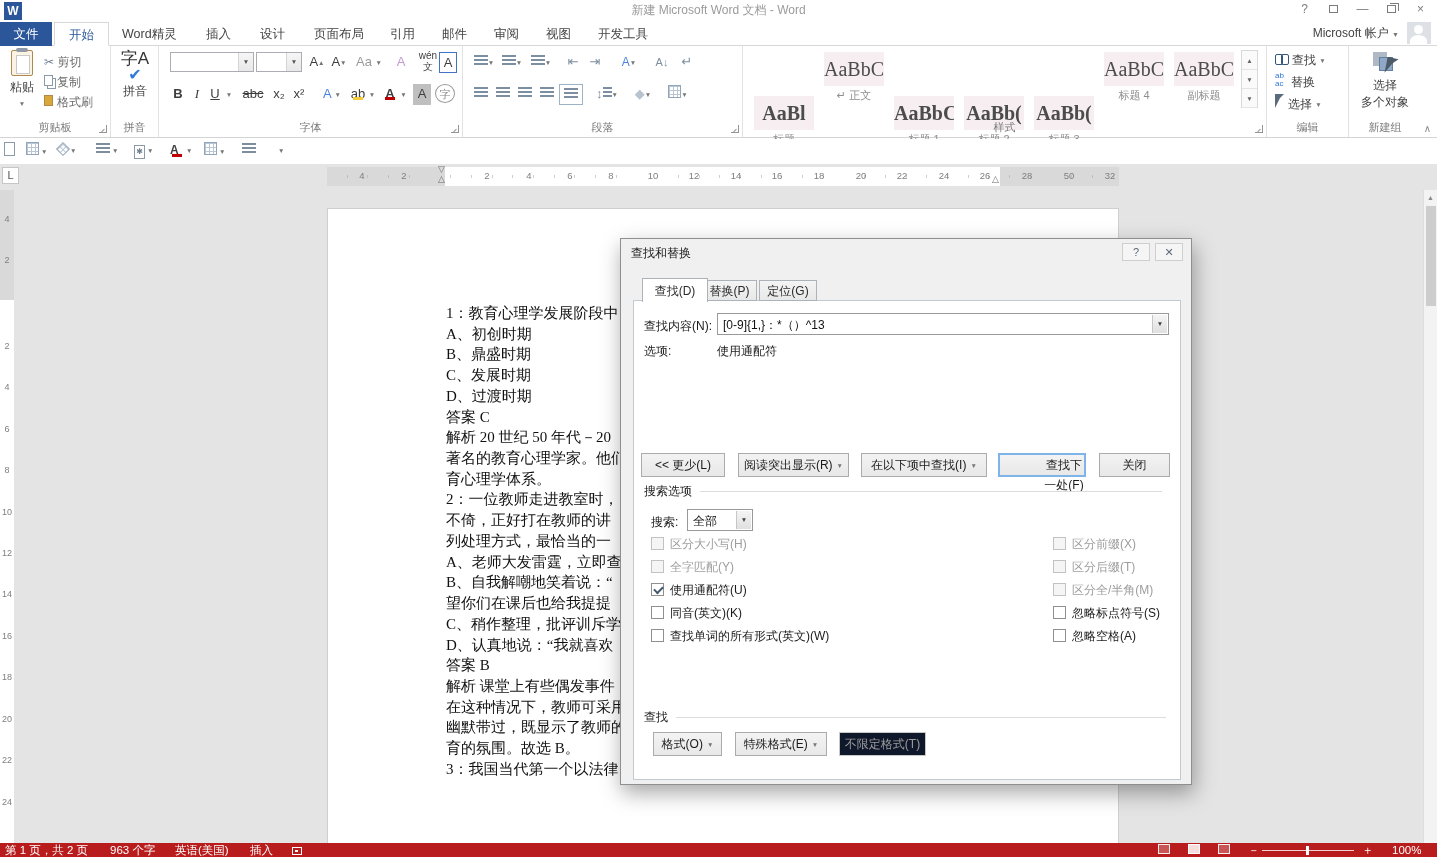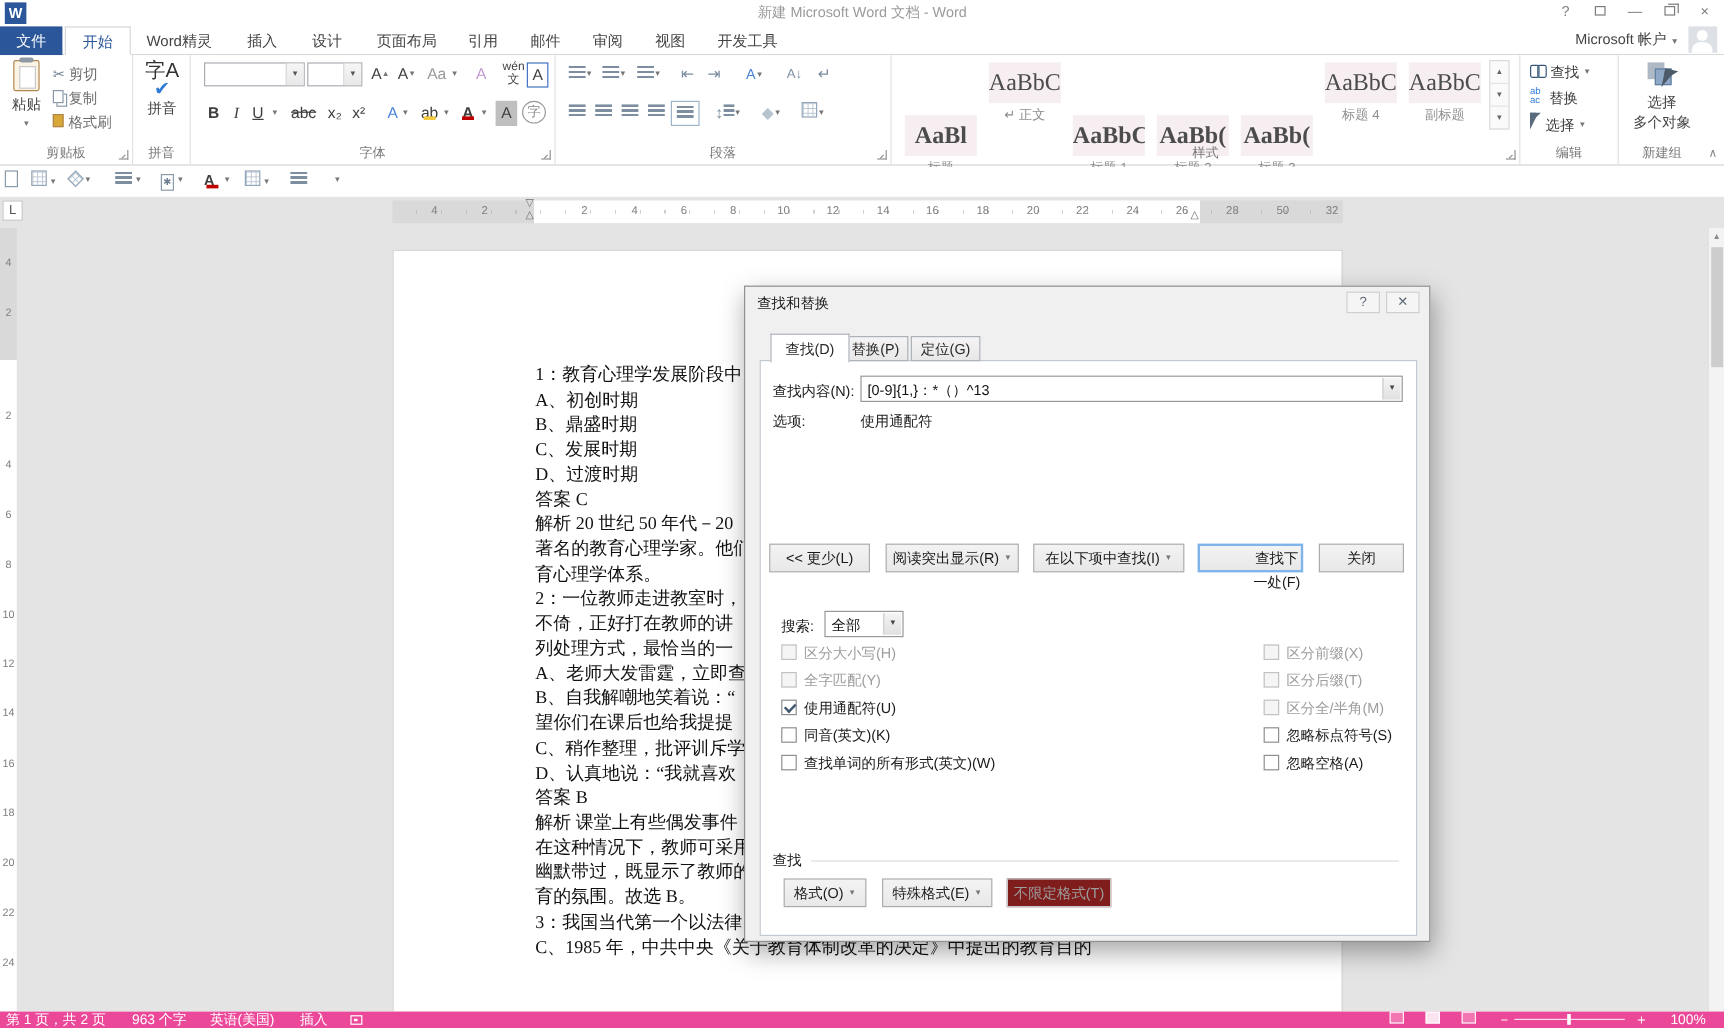--- a/index.html
+++ b/index.html
@@ -124,34 +124,34 @@
           background:linear-gradient(#f4f4f4,#e8e8e8); height:21px; line-height:20px; top:41px; z-index:21; }
   .dtab.active { top:39px; height:24px; line-height:24px; background:#fff; border-bottom:none; z-index:22; }
   .dlbl { position:absolute; color:#1a1a1a; }
   .dcombo { position:absolute; background:#fff; border:1px solid #999; height:22px; }
   .dcombo .val { position:absolute; left:5px; top:3px; right:18px; overflow:hidden; white-space:nowrap; color:#111; }
   .dcombo .arr { position:absolute; right:1px; top:1px; bottom:1px; width:15px; border-left:1px solid #c6c6c6;
                  background:linear-gradient(#f4f4f4,#e0e0e0); text-align:center; font-size:6.5px; line-height:18px; color:#444; }
   .dbtn { position:absolute; height:24px; border:1px solid #ababab; background:linear-gradient(#f3f3f3,#e8e8e8);
           text-align:center; line-height:22px; color:#1a1a1a; font-size:12px; }
   .dbtn.focus { border:2px solid #7eb4ea; line-height:20px;padding-left:44px; }
-  .dbtn.dis { color:#9d9d9d; border-color:#c8c8c8; background:#7f1d1d; }
+  .dbtn.dis { color:#9d9d9d; border-color:#c8c8c8; background:#0f172a; }
   .dbtn .caret { margin-left:4px; }
   .grp { position:absolute; display:flex; align-items:center; color:#1a1a1a; }
   .grp .line { height:1px; background:#dcdcdc; flex:0 0 auto; margin-left:8px; }
   .cbrow { position:absolute; height:15px; }
   .cb { position:absolute; left:0; top:0; width:13px; height:13px; background:#fff; border:1px solid #8f8f8f; }
   .cb.dis { border-color:#c2c2c2; background:#f5f5f5; }
   .cb.checked:after { content:""; position:absolute; left:2px; top:2px; width:7px; height:4px;
                       border-left:2px solid #40576d; border-bottom:2px solid #40576d; transform:rotate(-45deg); }
   .cbl { position:absolute; left:19px; top:0; line-height:14px; color:#1a1a1a; white-space:nowrap; }
   .cbrow.dis .cbl { color:#9d9d9d; }
 
   
-  .statusbar { position:absolute; left:0; top:843px; width:1437px; height:14px; background:#ec4899; color:#fff;
+  .statusbar { position:absolute; left:0; top:843px; width:1437px; height:14px; background:#b91c1c; color:#fff;
                font-size:11.5px; line-height:14px; }
   .sb-item { position:absolute; top:0; white-space:nowrap; }
   .macro-ic { display:inline-block; width:10px; height:8px; border:1px solid #fff; position:relative; top:1px; }
   .macro-ic:before { content:""; position:absolute; left:2px; top:2px; width:3px; height:2px; background:#fff; }
   .view-ic { display:inline-block; width:12px; height:10px; border:1px solid rgba(255,255,255,.9); background:rgba(255,255,255,.25); margin-right:18px; }
   .view-ic.active { background:rgba(255,255,255,.85); }
   .zoom-track { display:inline-block; width:92px; height:1px; background:rgba(255,255,255,.8); vertical-align:middle; position:relative; }
   .zoom-thumb { position:absolute; left:44px; top:-4px; width:3px; height:9px; background:#fff; }
 </style>
 </head>
@@ -393,21 +393,20 @@
         <div>B、自我解嘲地笑着说：“</div>
         <div>望你们在课后也给我提提</div>
         <div>C、稍作整理，批评训斥学</div>
         <div>D、认真地说：“我就喜欢</div>
         <div>答案 B</div>
         <div>解析 课堂上有些偶发事件</div>
         <div>在这种情况下，教师可采用</div>
         <div>幽默带过，既显示了教师的</div>
         <div>育的氛围。故选 B。</div>
         <div>3：我国当代第一个以法律</div>
-        <div>C、1985 年，中共中央《关于教育体制改革的决定》中提出的教育目的</div>
       </div>
     </div>
 
     <div class="vscroll">
       <div class="up">▲</div>
       <div class="thumb"></div>
     </div>
   </div>
 
   <div class="dialog">
@@ -432,20 +431,24 @@
     </div>
     <div class="dlbl" style="left:23px;top:104px">选项:</div>
     <div class="dlbl" style="left:96px;top:104px">使用通配符</div>
 
     <div class="dbtn" style="left:20px;top:214px;width:84px">&lt;&lt; 更少(L)</div>
     <div class="dbtn" style="left:117px;top:214px;width:111px"><span>阅读突出显示(R)</span><span class="caret">▼</span></div>
     <div class="dbtn" style="left:240px;top:214px;width:126px"><span>在以下项中查找(I)</span><span class="caret">▼</span></div>
     <div class="dbtn focus" style="left:377px;top:214px;width:88px">查找下一处(F)</div>
     <div class="dbtn" style="left:478px;top:214px;width:71px">关闭</div>
 
+    <div class="grp" style="left:23px;top:244px;width:525px">
+      <span>搜索选项</span>
+        <span class="line" style="width:462px"></span>
+    </div>
 
     <div class="dlbl" style="left:30px;top:275px">搜索:</div>
     <div class="dcombo" style="left:66px;top:270px;width:66px">
       <span class="val">全部</span>
       <span class="arr">▼</span>
     </div>
 
     <div class="cbrow dis" style="left:30px;top:298px">
         <span class="cb dis"></span>
         <span class="cbl">区分大小写(H)</span>

